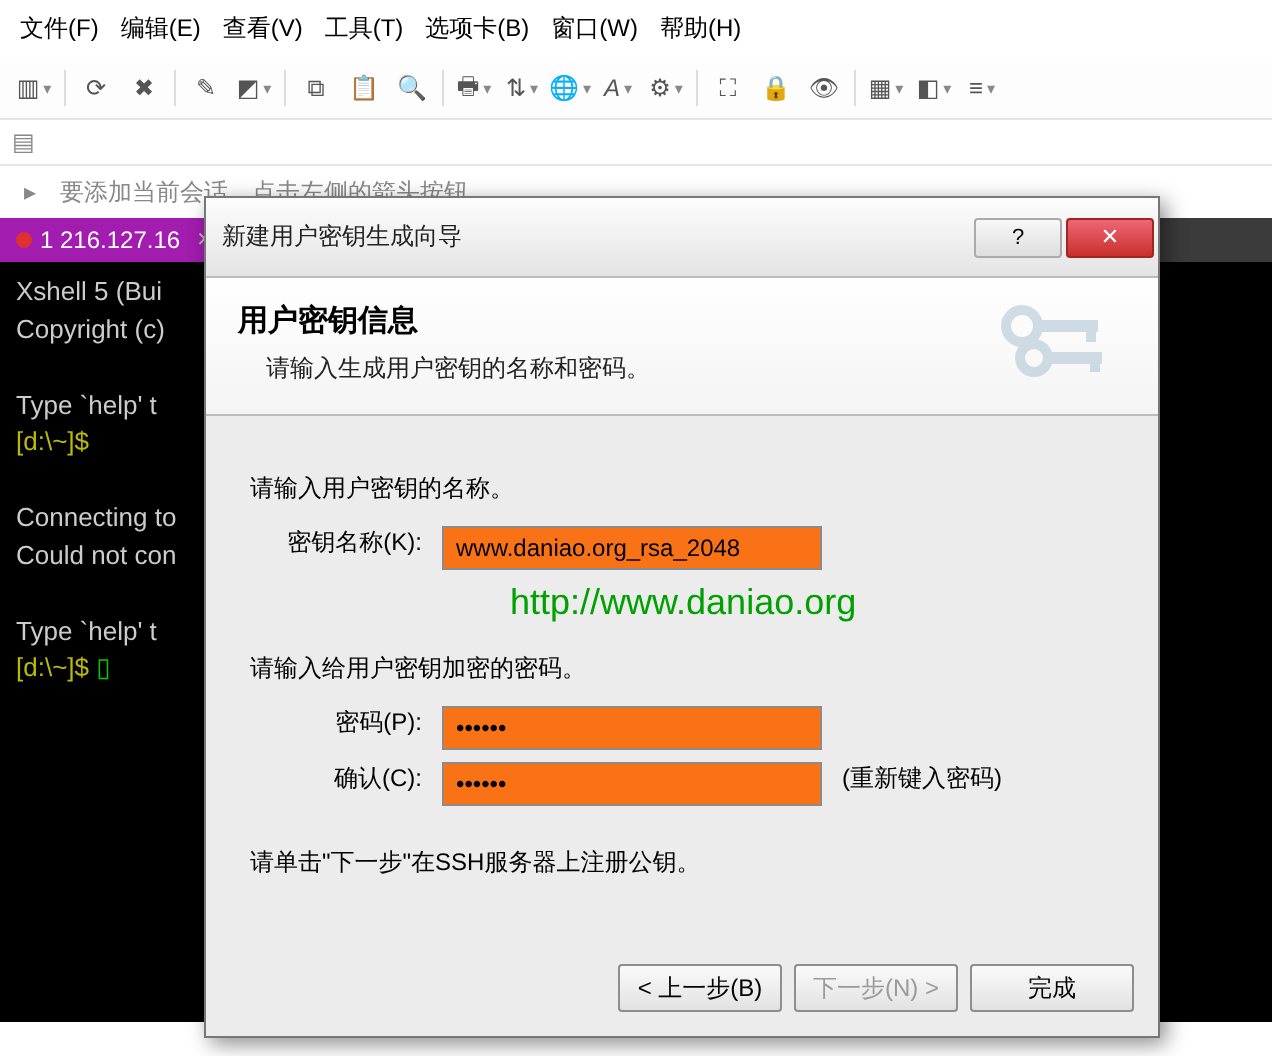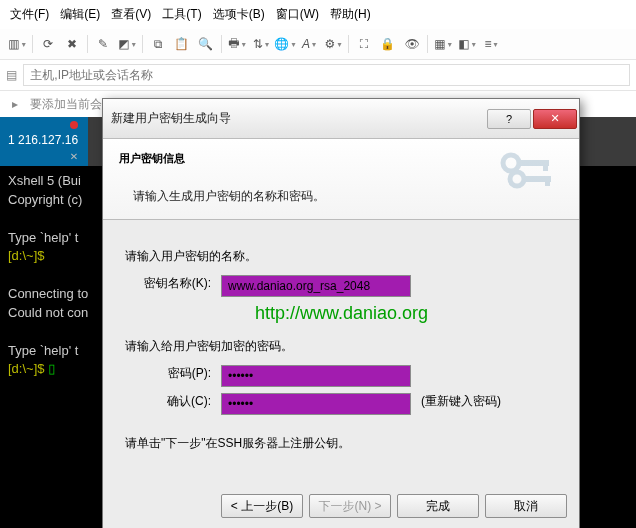--- a/index.html
+++ b/index.html
@@ -14,46 +14,46 @@
 .dd::after { content:"▾"; font-size:8px; margin-left:2px; color:#888; }
 
 .addr { display:flex; align-items:center; padding:4px 6px; gap:6px; background:#fff; border-bottom:1px solid #e5e5e5; }
 .addr input { flex:1; height:22px; padding:0 6px; border:1px solid #ddd; color:#999; font-size:12px; }
 
 .rail { display:flex; align-items:center; padding:4px 6px; gap:6px; background:#fff; }
 .rail span.plus { width:18px; height:18px; display:flex; align-items:center; justify-content:center; color:#888; }
 .rail span.txt { color:#888; }
 
 .tabs { display:flex; background:#3b3b3b; }
-.tab { display:flex; align-items:flex-end; gap:4px; padding:4px 10px 4px 8px; background:#0369a1; color:#fff; font-size:12px; cursor:pointer;flex-direction:column; }
+.tab { display:flex; align-items:center; gap:4px; padding:4px 10px 4px 8px; background:#a21caf; color:#fff; font-size:12px; cursor:pointer; }
 .tab .dot { width:8px; height:8px; border-radius:50%; background:#e03030; }
 .tab .cls { margin-left:4px; color:#bbb; font-size:10px; }
 
 .term { background:#000; color:#ccc; font-family:Consolas,monospace; font-size:13px; padding:6px 8px; height:380px; line-height:1.45; }
 .term .grn { color:#0c0; }
 .term .ylw { color:#bb0; }
 
 
 .dlg { position:absolute; left:102px; top:98px; width:478px; background:#ececec; border:1px solid #777; box-shadow:3px 3px 10px rgba(0,0,0,.45); }
 .dlg-titlebar { display:flex; align-items:center; background:linear-gradient(#fdfdfd,#e4e4e4); border-bottom:1px solid #bbb; height:40px; padding:0 2px 0 8px; }
 .dlg-titlebar .ttl { flex:1; font-size:12px; color:#222; }
 .dlg-tbtn { width:44px; height:20px; margin-left:2px; display:flex; align-items:center; justify-content:center; font-size:11px; border:1px solid #aaa; background:linear-gradient(#f7f7f7,#dedede); border-radius:2px; }
 .dlg-tbtn.close { background:linear-gradient(#e67,#c9302c); border-color:#a02622; color:#fff; }
 
 .dlg-banner { position:relative; background:linear-gradient(#fff,#f4f4f4); border-bottom:1px solid #bbb; padding:12px 16px 14px; }
-.dlg-banner h3 { font-size:11px; font-weight:bold; color:#000; margin-bottom:22px; }
+.dlg-banner h3 { font-size:15px; font-weight:bold; color:#000; margin-bottom:6px; }
 .dlg-banner p { font-size:12px; color:#222; margin-left:14px; }
 .keys { position:absolute; right:14px; top:10px; opacity:.45; }
 .keys svg { width:70px; height:45px; }
 
 .dlg-body { padding:14px 22px 8px; color:#000; }
 .prompt { font-size:12px; margin:14px 0 10px; }
 .row { display:flex; margin:6px 0; }
 .row label { width:96px; text-align:right; padding-right:10px; font-size:12px; }
-.row input { height:22px; width:190px; border:1px solid #8b8b8b; padding:0 6px; font-size:12px; background:#a21caf; }
+.row input { height:22px; width:190px; border:1px solid #8b8b8b; padding:0 6px; font-size:12px; background:#f97316; }
 .row .hint { margin-left:10px; font-size:12px; color:#000; }
 .watermark { color:#00a000; font-size:18px; font-family:Tahoma,sans-serif; margin:2px 0 8px 130px; }
 .info { font-size:12px; margin:20px 0 26px; }
 
 .dlg-foot { display:flex; justify-content:flex-end; gap:6px; padding:8px 12px 12px; }
 .btn { min-width:82px; height:24px; border:1px solid #8e8e8e; background:linear-gradient(#fafafa,#e2e2e2); font-size:12px; border-radius:2px; cursor:pointer; }
 .btn:disabled { color:#9a9a9a; }
 </style>
 </head>
 <body>
@@ -93,21 +93,20 @@
   <div class="tb-btn">🔒</div>
   <div class="tb-btn">👁</div>
   <div class="tb-sep"></div>
   <div class="tb-btn dd">▦</div>
   <div class="tb-btn dd">◧</div>
   <div class="tb-btn dd">≡</div>
 </div>
 
 <div class="addr">
   <span style="color:#888">▤</span>
-  <input placeholder="主机,IP地址或会话名称" style="">
 </div>
 
 <div class="rail">
   <span class="plus">▸</span>
   <span class="txt">要添加当前会话，点击左侧的箭头按钮。</span>
 </div>
 
 <div class="tabs">
   <div class="tab">
     <span class="dot"></span>
@@ -168,15 +167,14 @@
       <label>确认(C):</label>
       <input type="text" value="••••••" style="">
       <span class="hint">(重新键入密码)</span>
     </div>
     <div class="info">请单击"下一步"在SSH服务器上注册公钥。</div>
   </div>
   <div class="dlg-foot">
     <button class="btn">&lt; 上一步(B)</button>
     <button class="btn" disabled="">下一步(N) &gt;</button>
     <button class="btn">完成</button>
-    <button class="btn">取消</button>
   </div>
 </div>
 
 </body></html>

